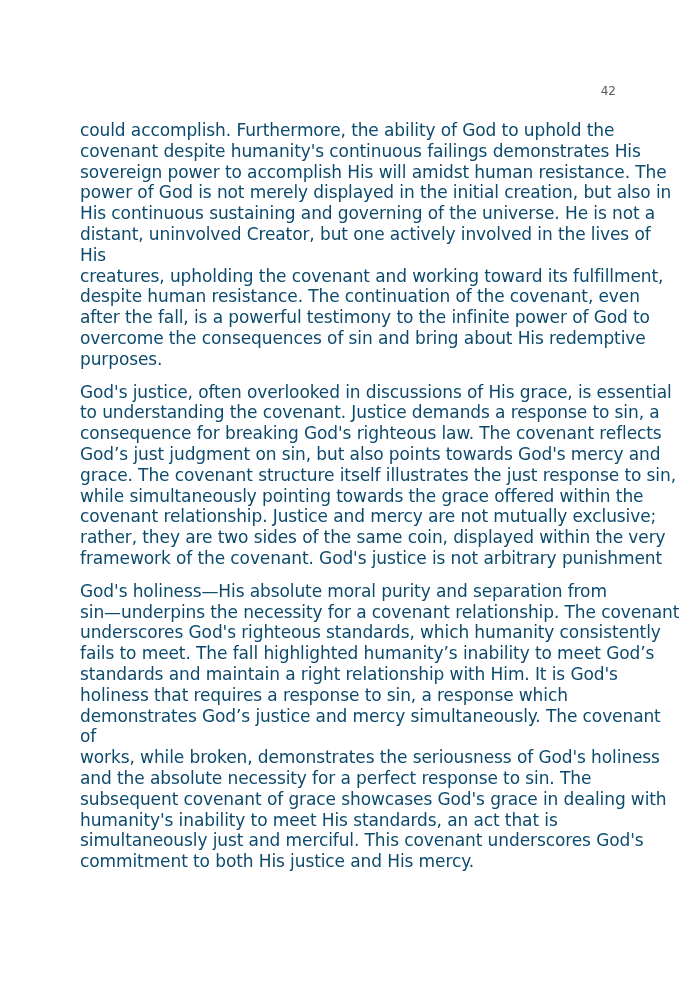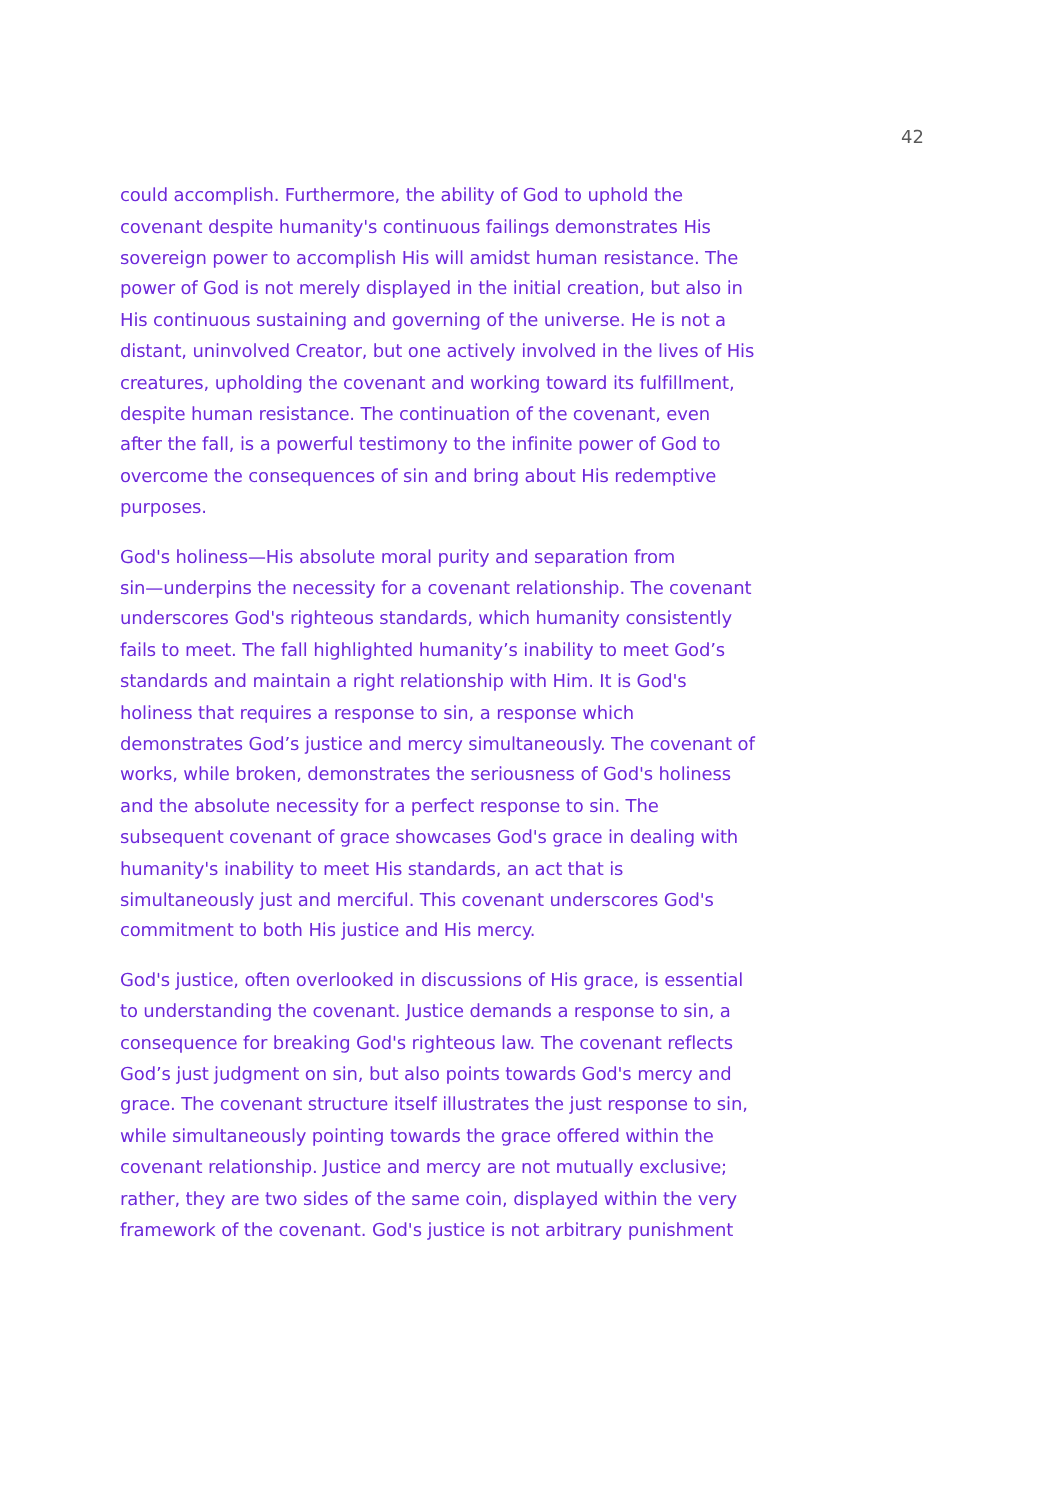--- a/index.html
+++ b/index.html
@@ -21,22 +21,22 @@
     right: 83px;
     font-size: 12px;
     line-height: 14px;
     color: #595959;
   }
   .page-body {
     position: absolute;
     left: 80px;
     top: 120px;
     width: 600px;
-    color: #6d28d9;
-    font-size: 12px;
+    color: #0c4a6e;
+    font-size: 17px;
     line-height: 20.8px;
     letter-spacing: -0.1px;
   }
   .body-paragraph {
     margin: 0 0 12px 0;
     white-space: pre-line;
     text-align: left;
   }
 </style>
 </head>
@@ -49,36 +49,36 @@
 covenant despite humanity's continuous failings demonstrates His
 sovereign power to accomplish His will amidst human resistance. The
 power of God is not merely displayed in the initial creation, but also in
 His continuous sustaining and governing of the universe. He is not a
 distant, uninvolved Creator, but one actively involved in the lives of His
 creatures, upholding the covenant and working toward its fulfillment,
 despite human resistance. The continuation of the covenant, even
 after the fall, is a powerful testimony to the infinite power of God to
 overcome the consequences of sin and bring about His redemptive
 purposes.</p>
+    <p class="body-paragraph">God's justice, often overlooked in discussions of His grace, is essential
+to understanding the covenant. Justice demands a response to sin, a
+consequence for breaking God's righteous law. The covenant reflects
+God’s just judgment on sin, but also points towards God's mercy and
+grace. The covenant structure itself illustrates the just response to sin,
+while simultaneously pointing towards the grace offered within the
+covenant relationship. Justice and mercy are not mutually exclusive;
+rather, they are two sides of the same coin, displayed within the very
+framework of the covenant. God's justice is not arbitrary punishment</p>
     <p class="body-paragraph">God's holiness—His absolute moral purity and separation from
 sin—underpins the necessity for a covenant relationship. The covenant
 underscores God's righteous standards, which humanity consistently
 fails to meet. The fall highlighted humanity’s inability to meet God’s
 standards and maintain a right relationship with Him. It is God's
 holiness that requires a response to sin, a response which
 demonstrates God’s justice and mercy simultaneously. The covenant of
 works, while broken, demonstrates the seriousness of God's holiness
 and the absolute necessity for a perfect response to sin. The
 subsequent covenant of grace showcases God's grace in dealing with
 humanity's inability to meet His standards, an act that is
 simultaneously just and merciful. This covenant underscores God's
 commitment to both His justice and His mercy.</p>
-    <p class="body-paragraph">God's justice, often overlooked in discussions of His grace, is essential
-to understanding the covenant. Justice demands a response to sin, a
-consequence for breaking God's righteous law. The covenant reflects
-God’s just judgment on sin, but also points towards God's mercy and
-grace. The covenant structure itself illustrates the just response to sin,
-while simultaneously pointing towards the grace offered within the
-covenant relationship. Justice and mercy are not mutually exclusive;
-rather, they are two sides of the same coin, displayed within the very
-framework of the covenant. God's justice is not arbitrary punishment</p>
   </div>
 </div>
 
 </body></html>

